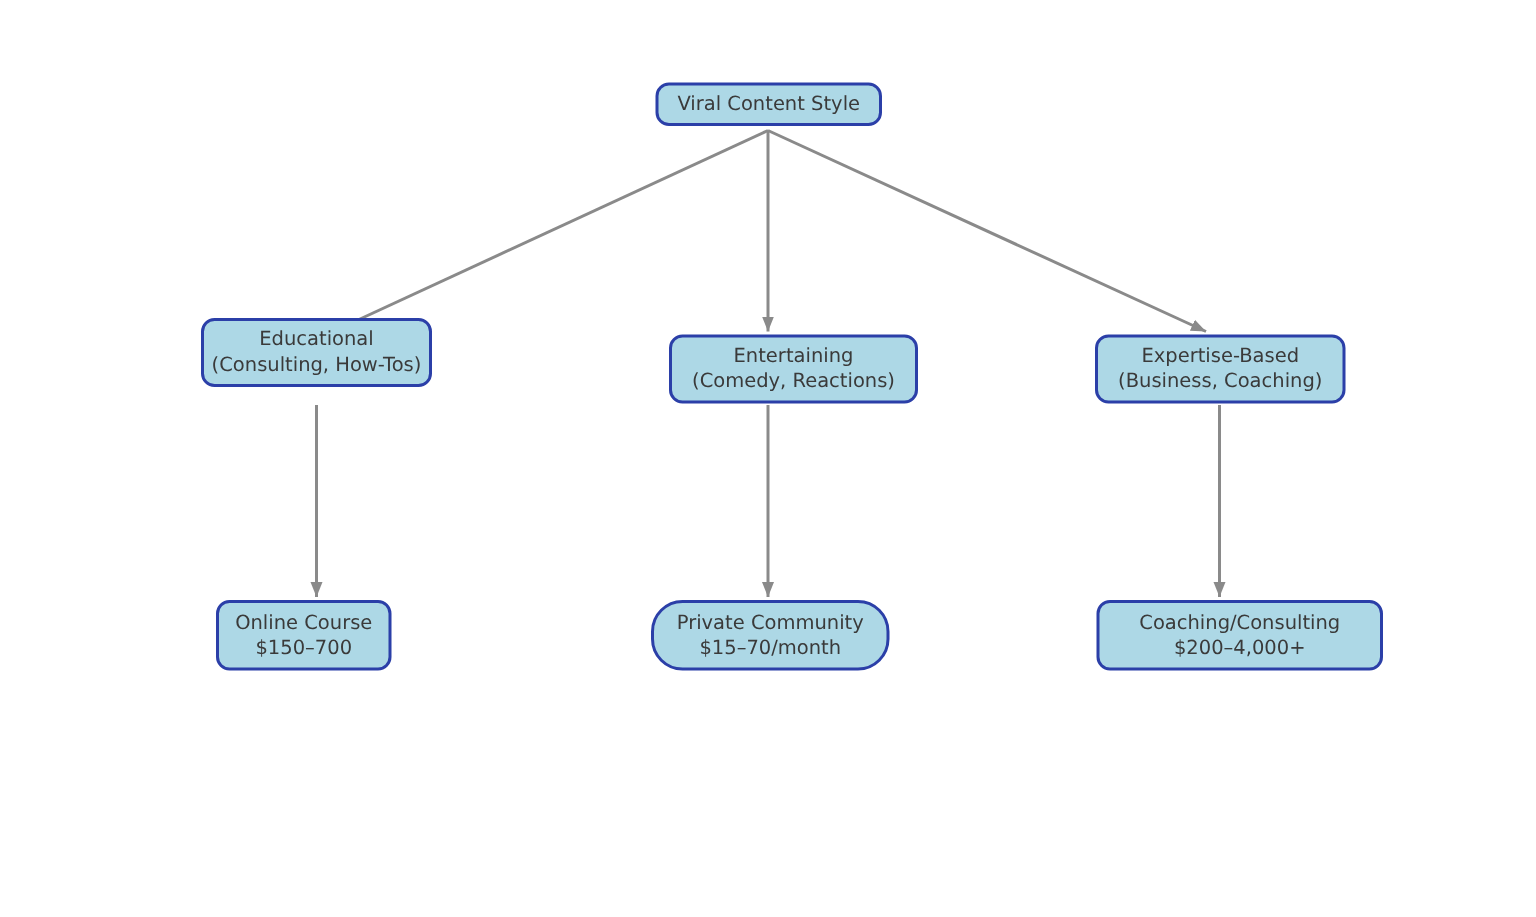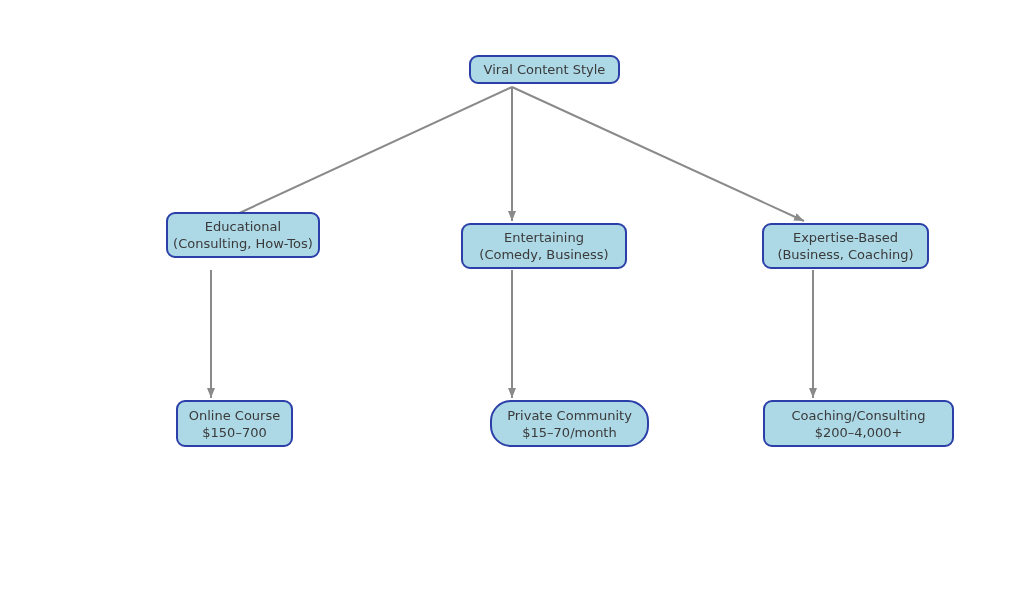--- a/index.html
+++ b/index.html
@@ -37,29 +37,28 @@
     border-radius: 9px;
     color: var(--node-text);
     font-size: 13px;
     line-height: 17px;
     display: flex;
     flex-direction: column;
     align-items: center;
     justify-content: center;
     text-align: center;
     white-space: nowrap;
-    margin-left: 32px;
   }
   .node span { display: block; }
   #node-root            { left: 437px; top: 55px;  width: 151px; height: 29px; }
   #node-educational     { left: 134px; top: 212px; width: 154px; height: 46px; }
-  #node-entertaining    { left: 429px; top: 223px; width: 166px; height: 46px; }
+  #node-entertaining    { left: 446px; top: 223px; width: 166px; height: 46px; }
   #node-expertise       { left: 730px; top: 223px; width: 167px; height: 46px; }
   #node-online-course   { left: 144px; top: 400px; width: 117px; height: 47px; }
-  #node-private-community { left: 458px; top: 400px; width: 159px; height: 47px; border-radius: 21px; }
+  #node-private-community { left: 434px; top: 400px; width: 159px; height: 47px; border-radius: 21px; }
   #node-coaching        { left: 731px; top: 400px; width: 191px; height: 47px; }
 </style>
 </head>
 <body>
 
 <div class="canvas">
 
   <svg class="edges" viewBox="0 0 1024 611" xmlns="http://www.w3.org/2000/svg">
     <defs>
       <marker id="arrow" markerUnits="userSpaceOnUse" markerWidth="11" markerHeight="9" viewBox="0 0 11 9" refX="10" refY="4.5" orient="auto">
@@ -78,21 +77,21 @@
     <span>Viral Content Style</span>
   </div>
 
   <div class="node" id="node-educational">
     <span>Educational</span>
     <span>(Consulting, How-Tos)</span>
   </div>
 
   <div class="node" id="node-entertaining">
     <span>Entertaining</span>
-    <span>(Comedy, Business)</span>
+    <span>(Comedy, Reactions)</span>
   </div>
 
   <div class="node" id="node-expertise">
     <span>Expertise-Based</span>
     <span>(Business, Coaching)</span>
   </div>
 
   <div class="node" id="node-online-course">
     <span>Online Course</span>
     <span>$150–700</span>

